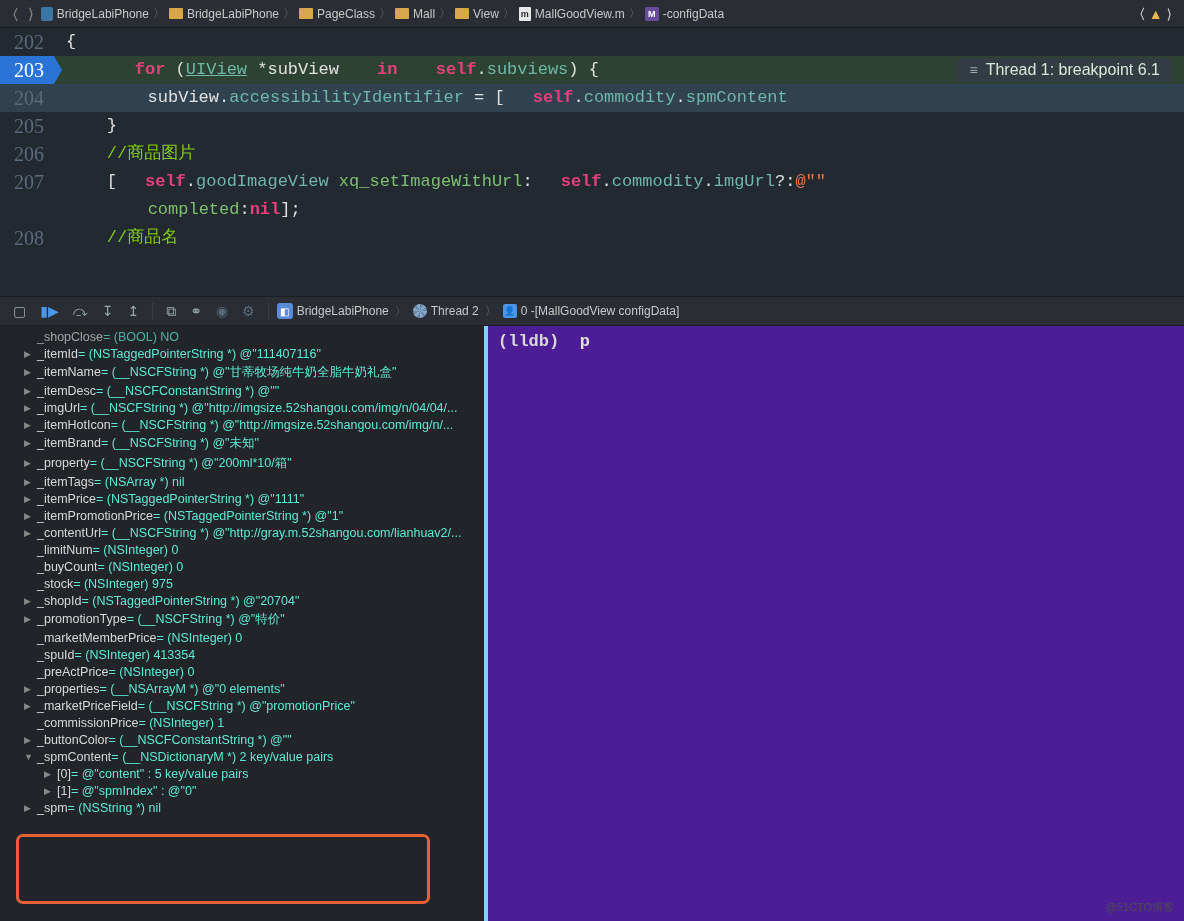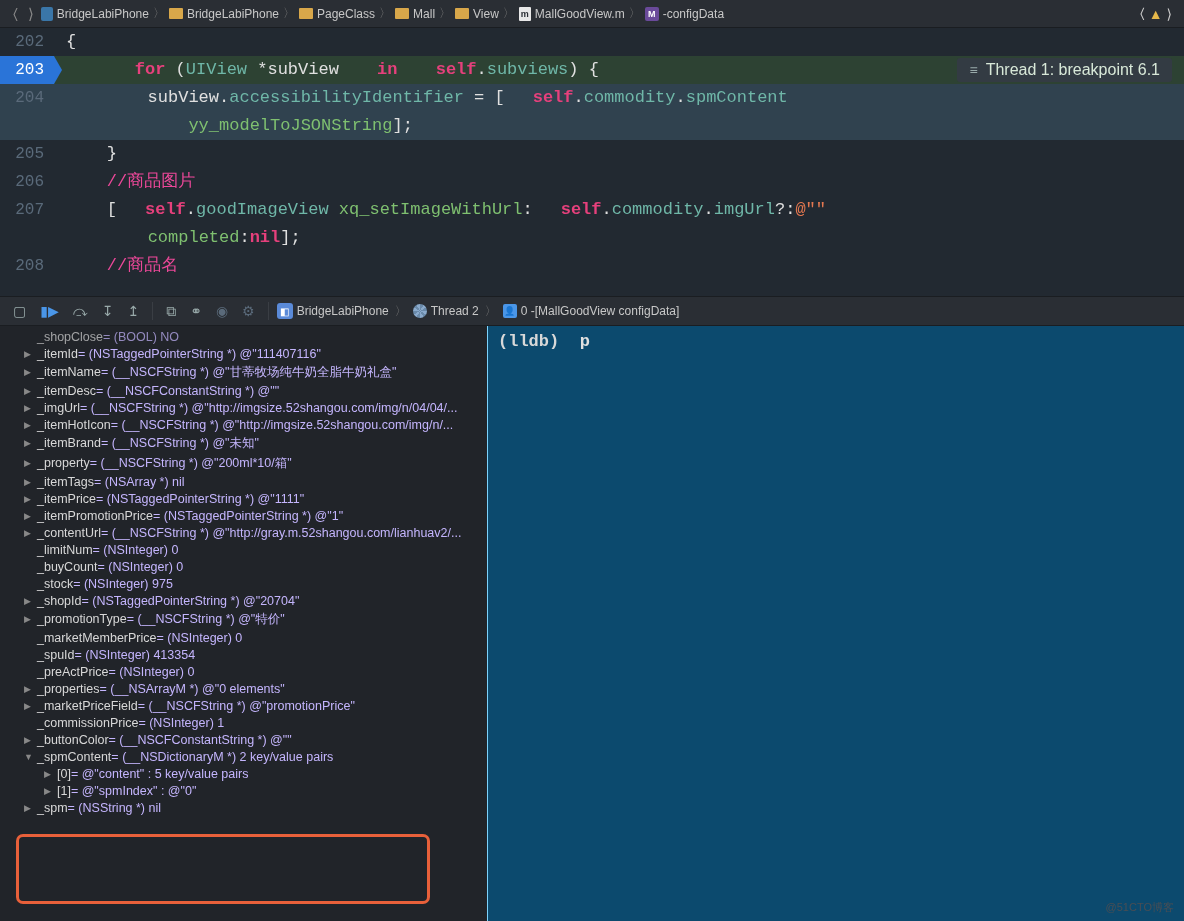--- a/index.html
+++ b/index.html
@@ -37,32 +37,32 @@
   .bc-right-icon { color: #ccc; padding: 0 4px; font-size: 14px; }
   .bc-warning { color: #e6b84a; font-size: 14px; }
   
   .editor {
     background: #222931;
     position: relative;
     height: 268px;
     overflow: hidden;
   }
   .code-line { display: flex; align-items: flex-start; min-height: 28px; }
-  .gutter { width: 54px; text-align: right; padding-right: 10px; color: #5a6a7a; font-size: 16px; line-height: 28px; user-select: none; }
+  .gutter { width: 54px; text-align: right; padding-right: 10px; color: #5a6a7a; font-size: 20px; line-height: 28px; user-select: none; font-family: Liberation Serif, serif; }
   .gutter.active { background: #2a74d8; color: #fff; position: relative; }
   .gutter.active::after { content: ''; position: absolute; right: -8px; top: 0; width: 0; height: 0; border-top: 14px solid transparent; border-bottom: 14px solid transparent; border-left: 8px solid #2a74d8; }
   .line-content { flex: 1; padding-left: 12px; font-size: 17px; line-height: 28px; white-space: pre; color: #e0e0e0; }
   .line-active { background: #2d4233; align-items: flex-end; }
   .line-sel { background: #30424f; }
   .kw { color: #e6407c; font-weight: bold; margin-left: 28px; }
-  .type { color: #6fb7a8; }
+  .type { color: #6fb7a8; text-decoration: underline; }
   .prop { color: #6fb7a8; }
   .method { color: #7fc070; }
   .str { color: #e67850; }
-  .comment { color: #ec4899; }
+  .comment { color: #84cc16; }
   .lit { color: #e6407c; font-weight: bold; }
   .thread-badge {
     position: absolute; right: 12px; top: 30px;
     background: #333b43; color: #d8e8d8;
     padding: 3px 12px; border-radius: 3px;
     font-size: 16px; display: flex; align-items: center; gap: 10px;
     font-family: -apple-system, sans-serif;
   }
   .thread-badge .ham { color: #9aa; font-size: 14px; letter-spacing: -2px; }
   
@@ -74,34 +74,34 @@
   .dbg-btn { color: #9aa; padding: 0 5px; cursor: pointer; font-size: 14px; }
   .dbg-btn.blue { color: #4a96e8; }
   .dbg-btn.dim { color: #5a6a7a; }
   .dbg-divider { width: 1px; height: 18px; background: #3a3e44; margin: 0 4px; }
   .dbg-crumb { display: flex; align-items: center; gap: 4px; color: #c8c8c8; }
   .dbg-badge-app { width: 16px; height: 16px; background: #5a8ad8; border-radius: 3px; display: inline-flex; align-items: center; justify-content: center; color: #fff; font-size: 10px; }
   .dbg-badge-thread { width: 14px; height: 14px; border-radius: 50%; background: repeating-conic-gradient(#6a8aaa 0 30deg, #8aaacc 30deg 60deg); display: inline-block; }
   .dbg-badge-frame { width: 14px; height: 14px; background: #4a96e8; border-radius: 2px; display: inline-flex; align-items: center; justify-content: center; color: #fff; font-size: 9px; }
   
   .debug-lower { display: flex; height: 595px; }
-  .vars-panel { width: 488px; background: #212429; overflow-y: auto; border-right: 1px solid #7dd3fc; padding: 2px 4px 8px 4px; font-family: -apple-system, sans-serif; font-size: 12.5px; }
+  .vars-panel { width: 488px; background: #212429; overflow-y: auto; border-right: 4px solid #7dd3fc; padding: 2px 4px 8px 4px; font-family: -apple-system, sans-serif; font-size: 12.5px; }
   .var-row { display: flex; align-items: center; padding: 1.5px 0 1.5px 20px; color: #c8c8c8; white-space: nowrap; overflow: hidden; text-overflow: ellipsis; }
   .var-row .disclosure { width: 10px; color: #888; font-size: 9px; margin-right: 3px; display: inline-block; }
   .var-row.no-disc .disclosure { visibility: hidden; }
   .var-row .vname { color: #d8d8d8; font-weight: 500; }
-  .var-row .vval { color: #c4b5fd; }
+  .var-row .vval { color: #5eead4; }
   .var-row.indent1 { padding-left: 40px; }
   .highlight-box {
     position: absolute;
     border: 3px solid #e8603a;
     border-radius: 7px;
     pointer-events: none;
   }
-  .console-panel { flex: 1; background: #0c4a6e; padding: 6px 10px; font-size: 17px; font-weight: bold; }
+  .console-panel { flex: 1; background: #4c1d95; padding: 6px 10px; font-size: 17px; font-weight: bold; }
   .lldb-prompt { color: #d8d8d8; font-weight: bold; }
   .lldb-prompt .p { color: #e0e0e0; }
   .watermark { position: absolute; right: 10px; bottom: 6px; color: #4a4e54; font-size: 11px; font-family: -apple-system, sans-serif; }
 </style>
 </head>
 <body>
 
 <div class="top-breadcrumb">
   <span class="bc-arrow hist">〈</span>
   <span class="bc-arrow hist">⟩</span>
@@ -156,24 +156,20 @@
       <div class="gutter">202</div>
       <div class="line-content">{</div>
     </div>
     <div class="code-line line-active">
       <div class="gutter active">203</div>
       <div class="line-content">    <span class="kw">for</span> (<span class="type">UIView</span> *subView <span class="kw">in</span> <span class="kw">self</span>.<span class="prop">subviews</span>) {</div>
     </div>
     <div class="code-line line-sel">
       <div class="gutter">204</div>
       <div class="line-content">        subView.<span class="prop">accessibilityIdentifier</span> = [<span class="kw">self</span>.<span class="prop">commodity</span>.<span class="prop">spmContent</span></div>
-    </div>
-    <div class="code-line line-sel">
-      <div class="gutter" style="visibility: visible;"></div>
-      <div class="line-content">            <span class="method">yy_modelToJSONString</span>];</div>
     </div>
     <div class="code-line ">
       <div class="gutter">205</div>
       <div class="line-content">    }</div>
     </div>
     <div class="code-line ">
       <div class="gutter">206</div>
       <div class="line-content">    <span class="comment">//商品图片</span></div>
     </div>
     <div class="code-line ">

